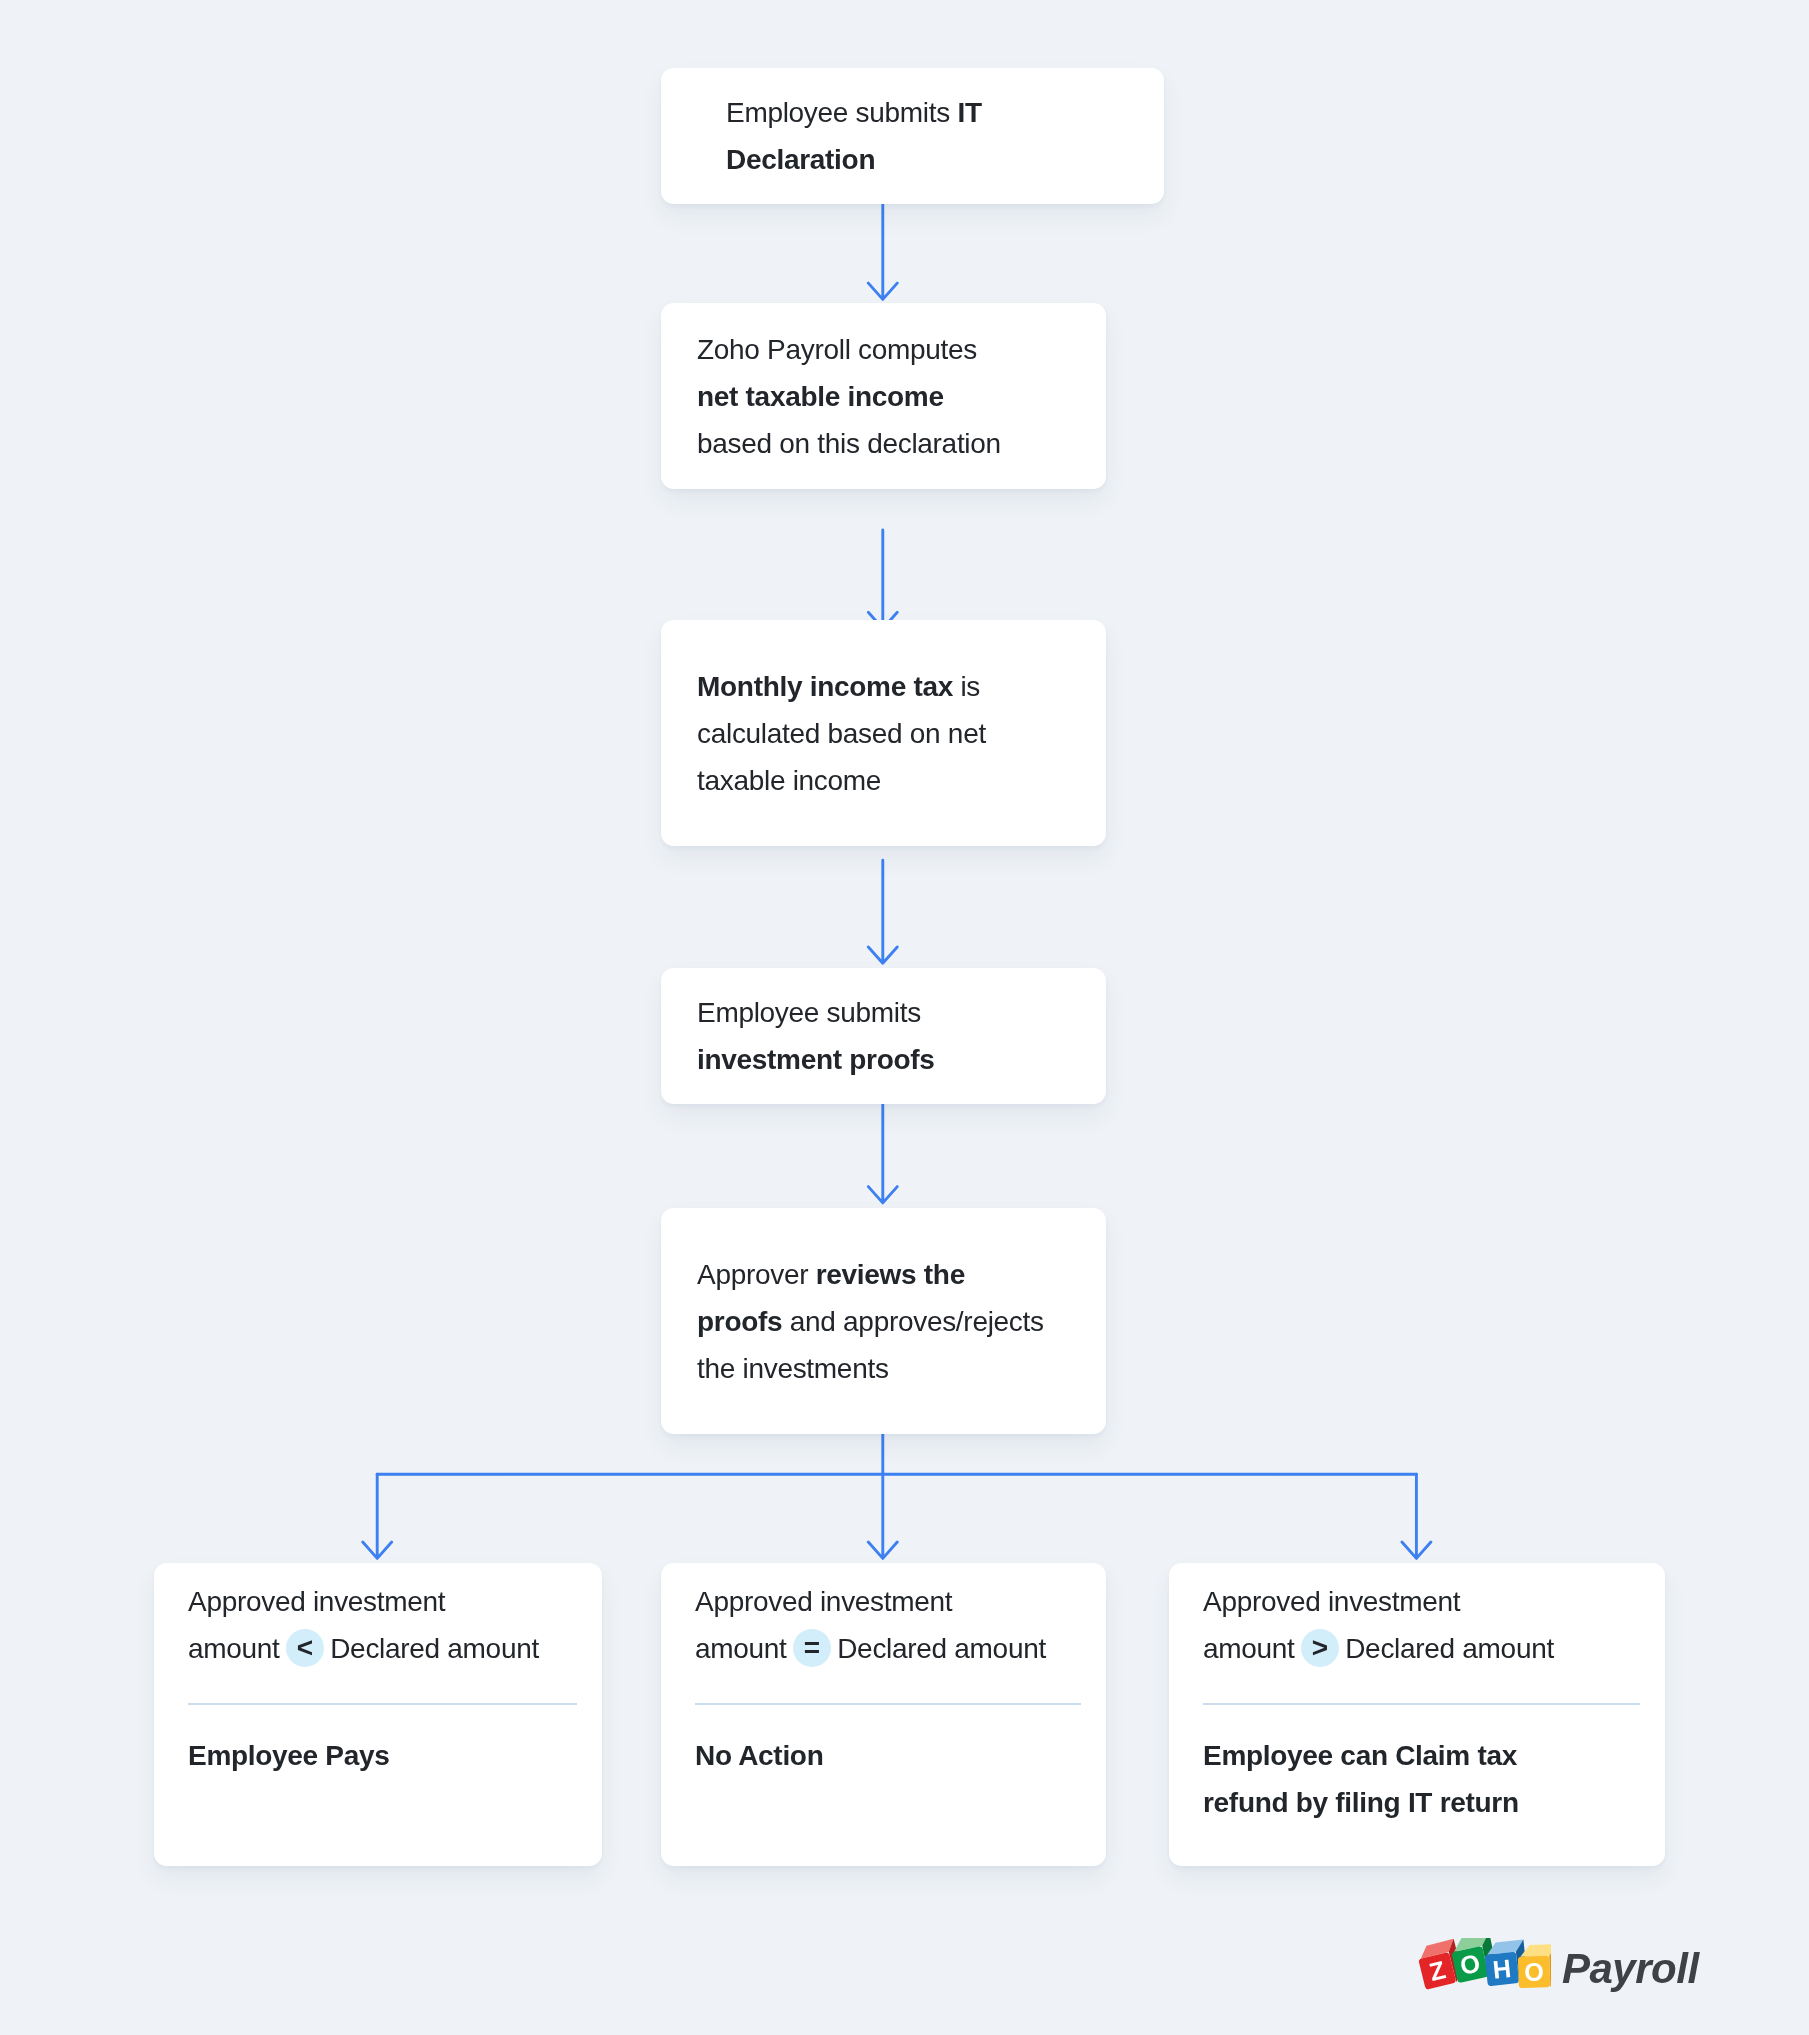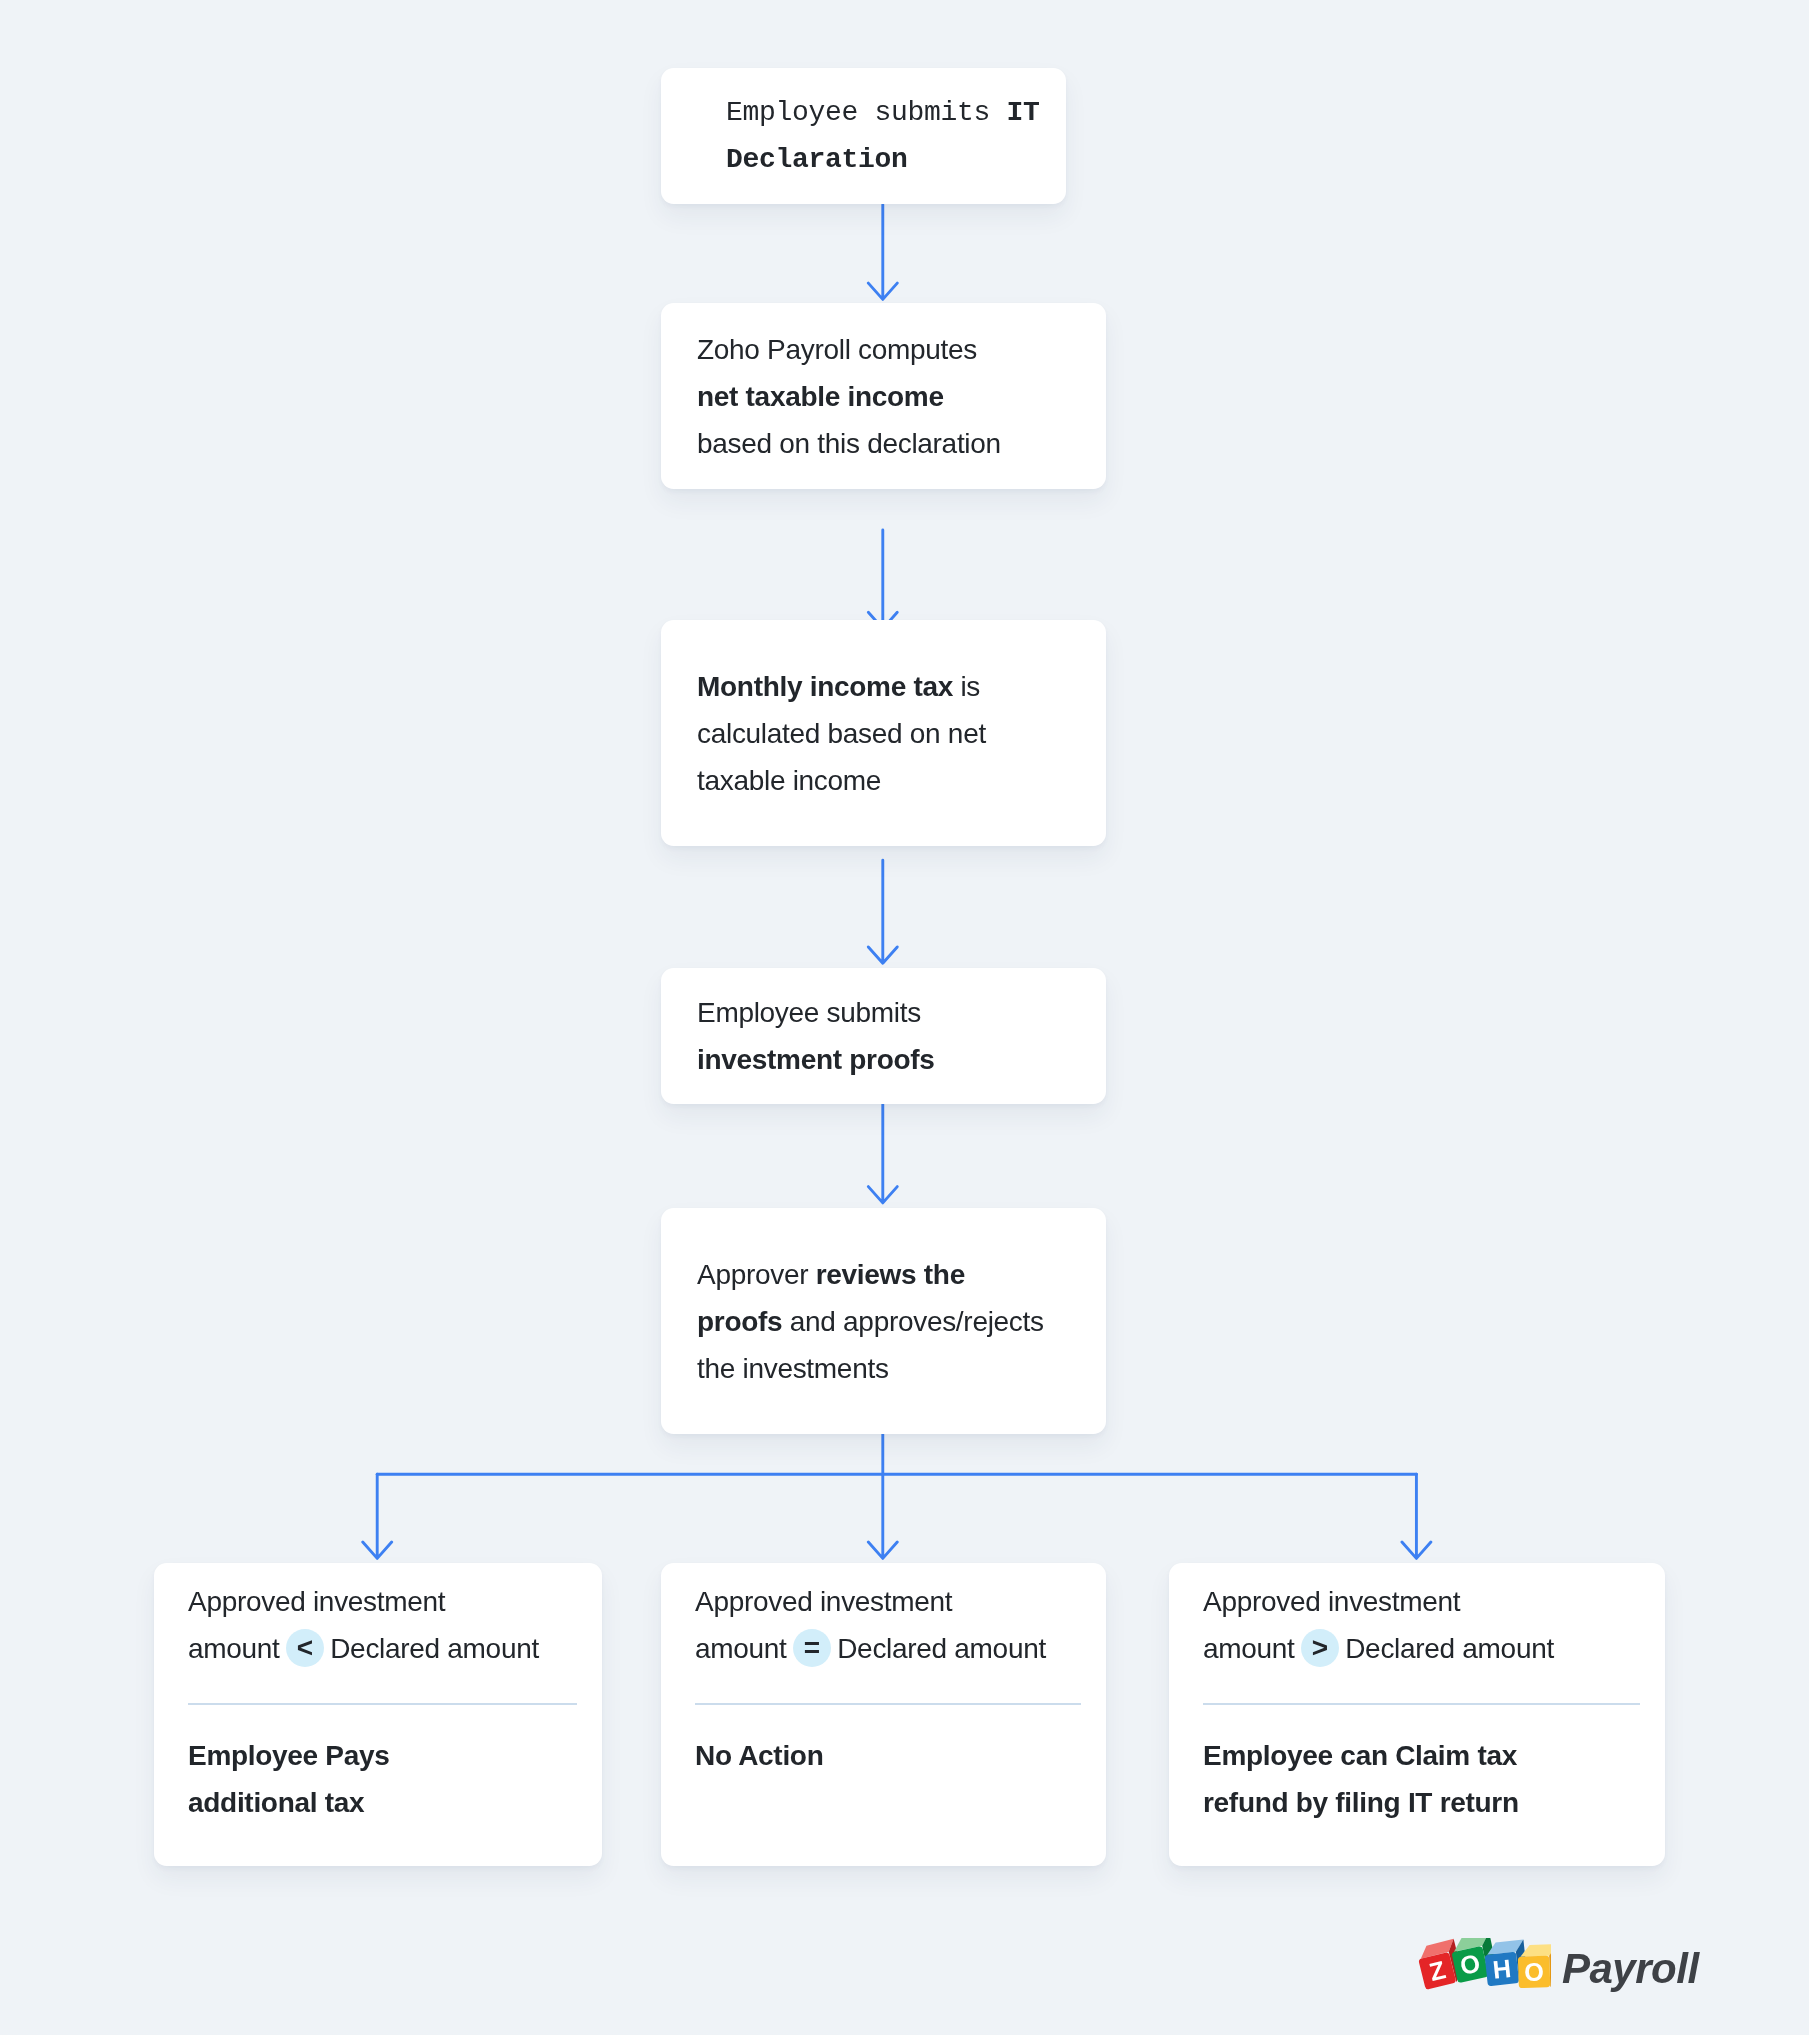--- a/index.html
+++ b/index.html
@@ -26,21 +26,21 @@
     color: #22262b;
   }
   .line { white-space: nowrap; }
   .line .b { font-weight: 700; }
   .node .txt {
     position: absolute; inset: 0;
     display: flex; flex-direction: column; justify-content: center;
     padding-left: 36px; padding-right: 9px;
   }
   
-  .n1 { left: 661px; top: 68px;   width: 405px; height: 136px; font-family: Liberation Mono, monospace; }
+  .n1 { left: 661px; top: 68px;   width: 503px; height: 136px; }
   .n1 .txt { padding-left: 65px; }
   .n2 { left: 661px; top: 303px;  width: 445px; height: 186px; }
   .n3 { left: 661px; top: 620px;  width: 445px; height: 226px; }
   .n4 { left: 661px; top: 968px; width: 445px; height: 136px; }
   .n5 { left: 661px; top: 1208px; width: 445px; height: 226px; }
   
   .branch { padding: 15px 25px 0 34px; box-sizing: border-box; }
   .b1 { left: 154px;  top: 1563px; width: 448px; height: 303px; }
   .b2 { left: 661px;  top: 1563px; width: 445px; height: 303px; }
   .b3 { left: 1169px; top: 1563px; width: 496px; height: 303px; }
@@ -145,21 +145,20 @@
   </div>
 
   <div class="card branch b1">
     <div class="txt cond">
         <div class="line"><span>Approved investment</span></div>
         <div class="line"><span>amount</span><span class="b op">&lt;</span><span>Declared amount</span></div>
       </div>
     <hr class="divider">
     <div class="txt result">
         <div class="line"><span class="b">Employee Pays</span></div>
-        <div class="line"><span class="b">additional tax</span></div>
       </div>
   </div>
 
   <div class="card branch b2">
     <div class="txt cond">
         <div class="line"><span>Approved investment</span></div>
         <div class="line"><span>amount</span><span class="b op">=</span><span>Declared amount</span></div>
       </div>
     <hr class="divider">
     <div class="txt result">

